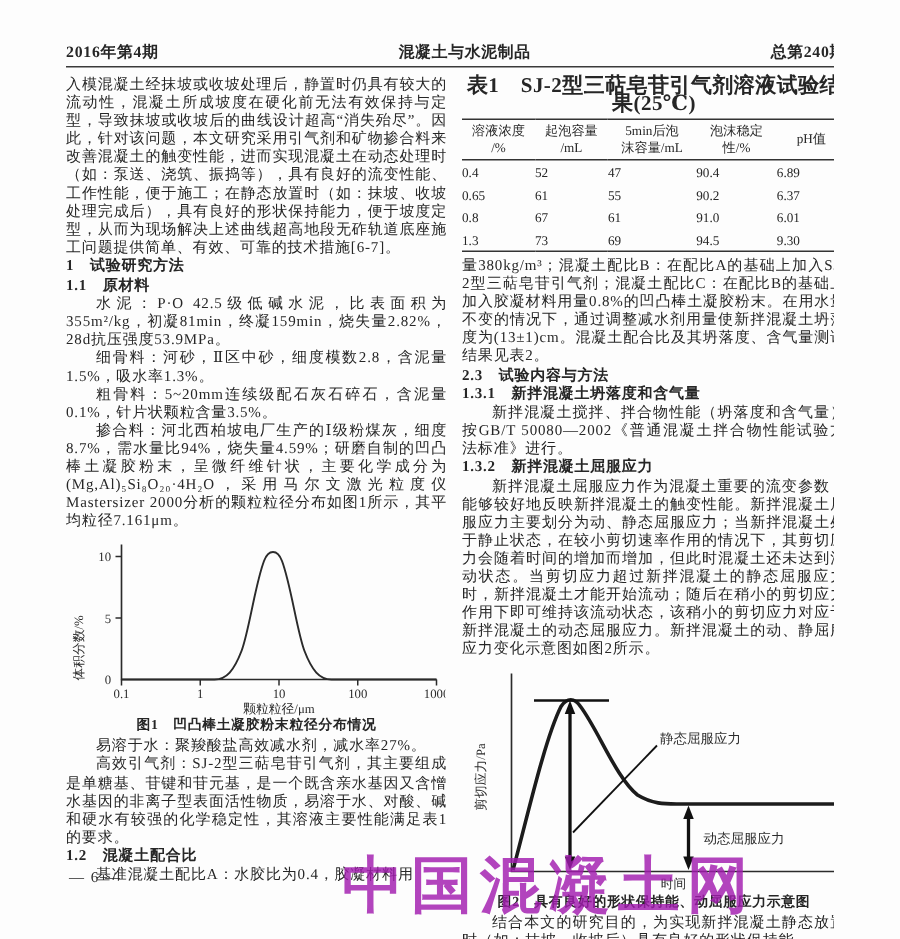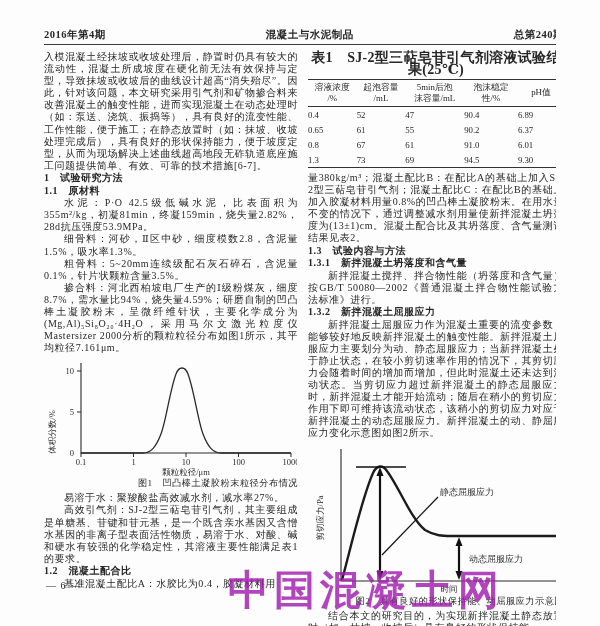--- a/index.html
+++ b/index.html
@@ -16,21 +16,21 @@
   }
   .header-rule{position:absolute;top:44px;left:44px;width:520px;border-top:1.2px solid #3a3a3a;}
   .col{position:absolute;top:51px;font-size:10px;line-height:12.1px;}
   .col-left{left:44px;width:254px;}
   .col-right{left:308px;width:256px;}
   p{margin:0;text-align:justify;text-indent:2em;letter-spacing:0.55px;}
   p.noindent{text-indent:0;}
   .h{font-weight:bold;margin:0;font-size:10px;line-height:12.6px;letter-spacing:0.5px;}
   .fig{margin:3px 0 2px 0;text-align:center;}
   .fig svg{display:block;margin:0 auto;}
-  .caption{text-align:right;font-weight:normal;font-size:9.2px;line-height:13px;text-indent:0;letter-spacing:0.5px;}
+  .caption{text-align:center;font-weight:bold;font-size:9.2px;line-height:13px;text-indent:0;letter-spacing:0.5px;}
   .tbl-title{text-align:center;font-weight:bold;font-size:14px;line-height:12px;margin:1px 0 3px 0;text-indent:0;letter-spacing:0.3px;}
   table{width:100%;border-collapse:collapse;font-size:8.8px;
         border-top:1.4px solid #333;border-bottom:1.4px solid #333;}
   thead th{border-bottom:0.9px solid #333;font-weight:normal;padding:2px 0 3px 0;
            white-space:pre-line;text-align:center;vertical-align:middle;line-height:10.5px;}
   tbody td{text-align:left;padding:2.5px 0;line-height:10px;}
   .page-number{position:absolute;left:46px;top:580px;font-size:10px;letter-spacing:1px;}
   .watermark{
     position:absolute;left:228px;top:563px;
     font-size:41px;font-weight:bold;letter-spacing:5px;
@@ -144,21 +144,21 @@
           <td>1.3</td>
           <td>73</td>
           <td>69</td>
           <td>94.5</td>
           <td>9.30</td>
         </tr>
       </tbody>
     </table>
 
     <p class="noindent" style="margin-top:4px">量380kg/m³；混凝土配比B：在配比A的基础上加入SJ-2型三萜皂苷引气剂；混凝土配比C：在配比B的基础上加入胶凝材料用量0.8%的凹凸棒土凝胶粉末。在用水量不变的情况下，通过调整减水剂用量使新拌混凝土坍落度为(13±1)cm。混凝土配合比及其坍落度、含气量测试结果见表2。</p>
-    <div class="h">1.3　试验内容与方法</div>
+    <div class="h">2.3　试验内容与方法</div>
     <div class="h">1.3.1　新拌混凝土坍落度和含气量</div>
     <p>新拌混凝土搅拌、拌合物性能（坍落度和含气量）按GB/T 50080—2002《普通混凝土拌合物性能试验方法标准》进行。</p>
     <div class="h">1.3.2　新拌混凝土屈服应力</div>
     <p>新拌混凝土屈服应力作为混凝土重要的流变参数，能够较好地反映新拌混凝土的触变性能。新拌混凝土屈服应力主要划分为动、静态屈服应力；当新拌混凝土处于静止状态，在较小剪切速率作用的情况下，其剪切应力会随着时间的增加而增加，但此时混凝土还未达到流动状态。当剪切应力超过新拌混凝土的静态屈服应力时，新拌混凝土才能开始流动；随后在稍小的剪切应力作用下即可维持该流动状态，该稍小的剪切应力对应于新拌混凝土的动态屈服应力。新拌混凝土的动、静屈服应力变化示意图如图2所示。</p>
 
     <div class="fig">
       <svg width="250" height="152" viewBox="0 0 250 152">
 
         <path class="axis" d="M30,6 V138 H246"></path>
 

